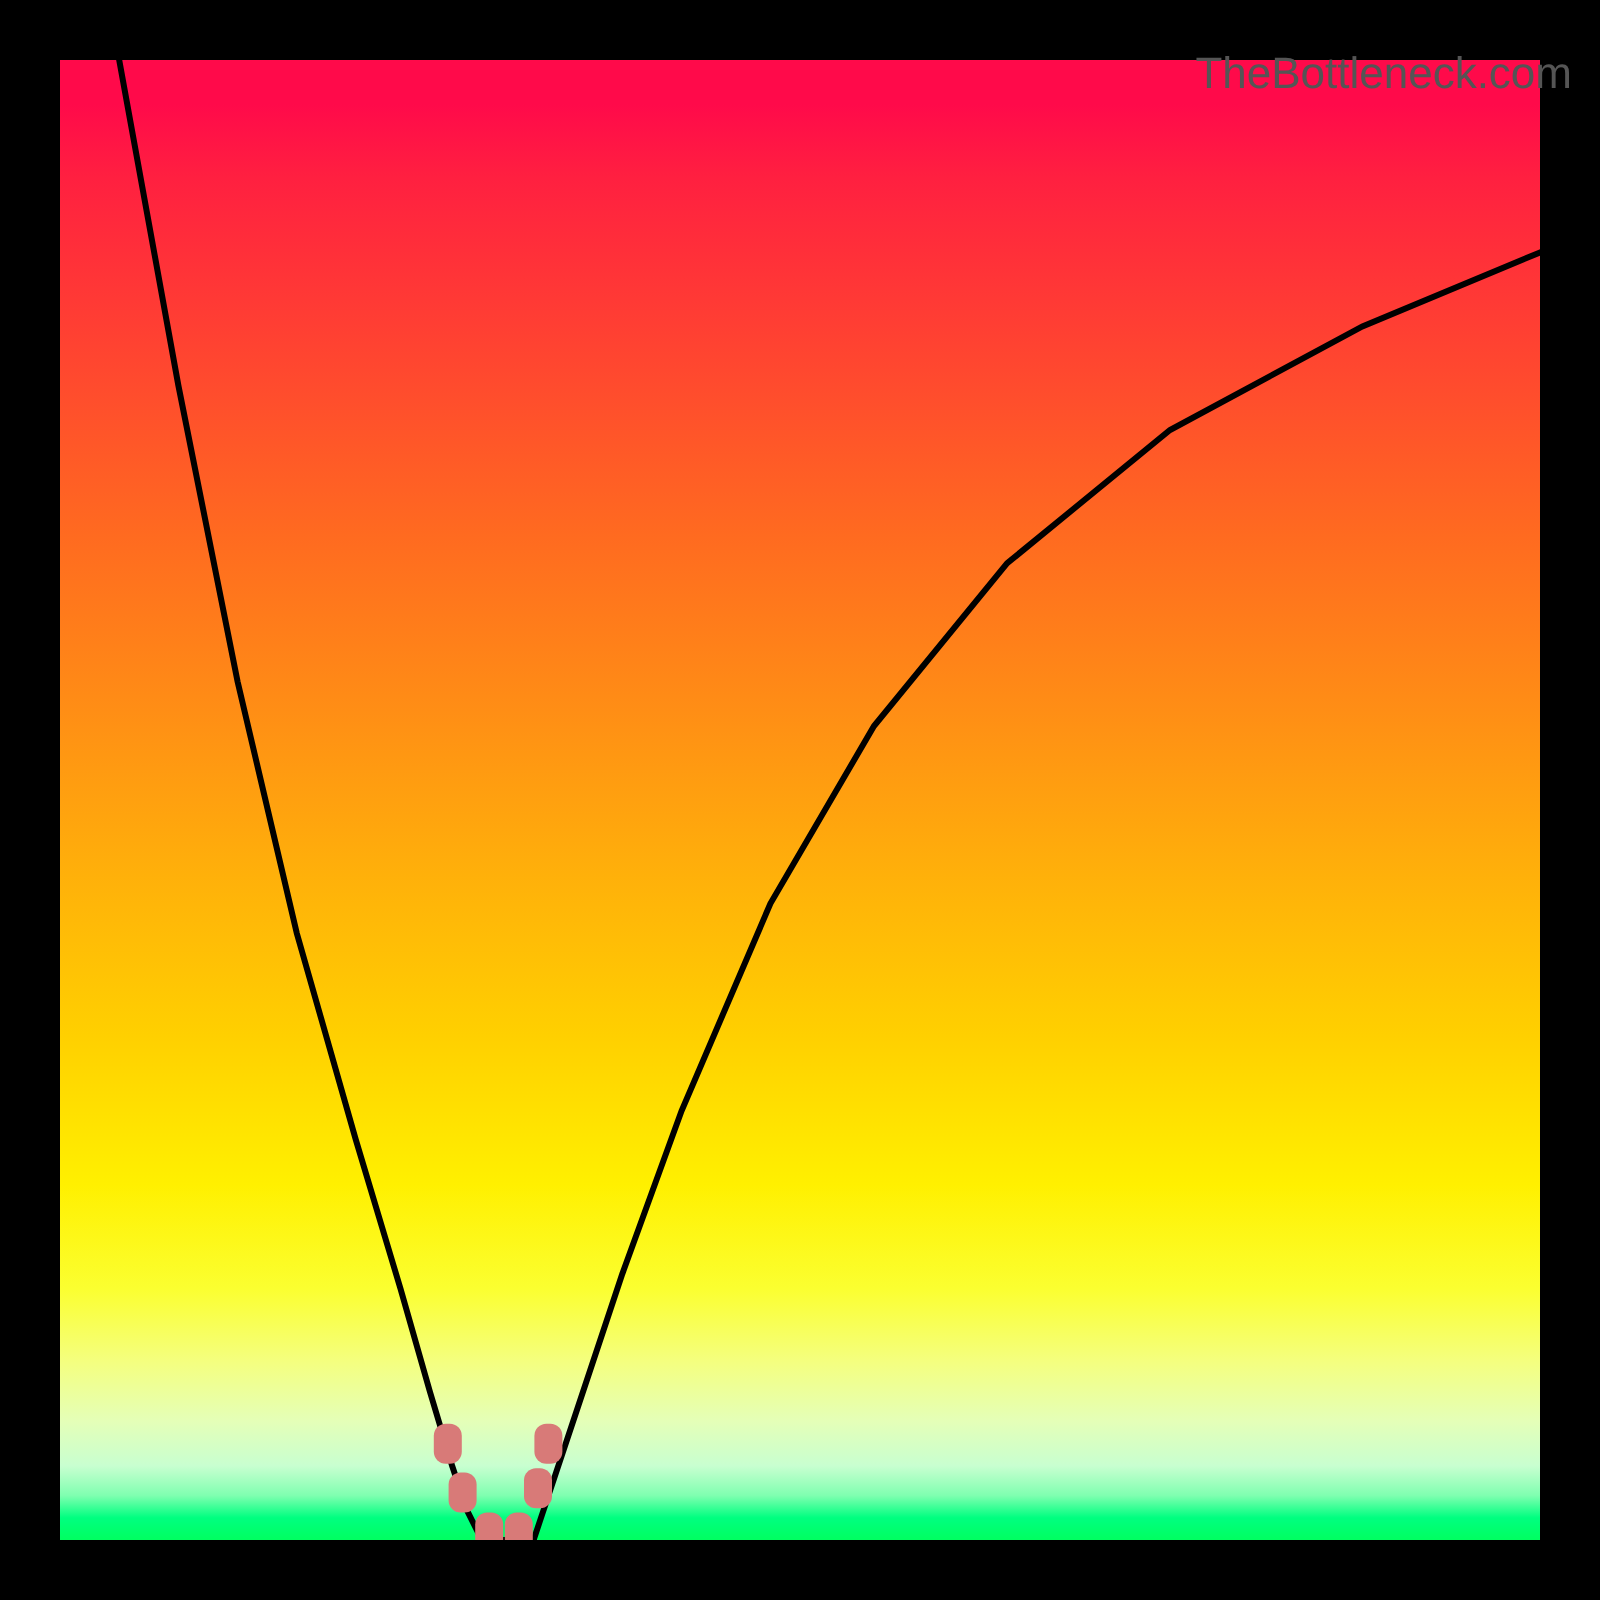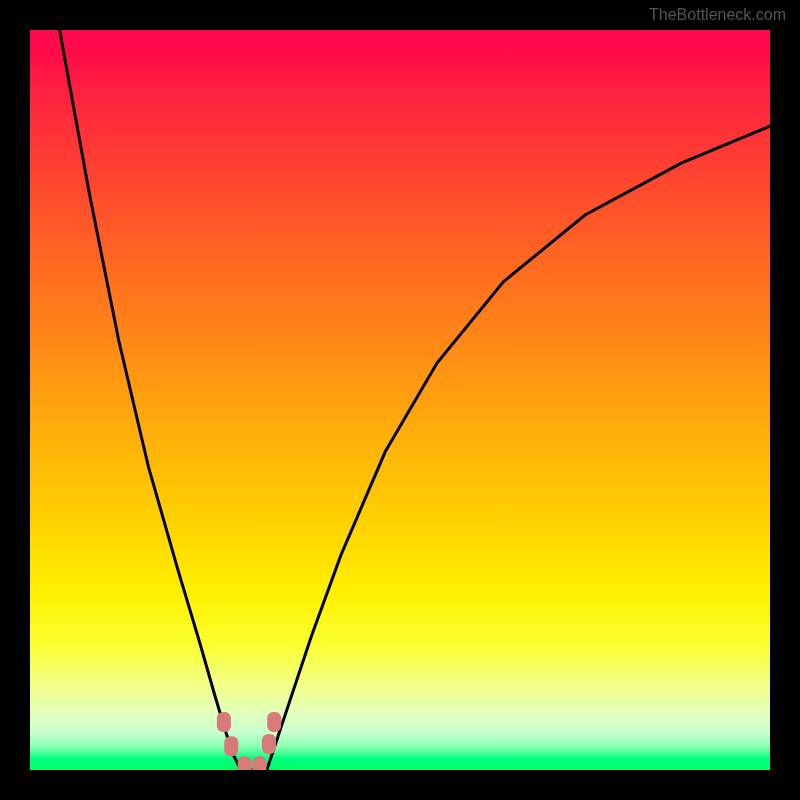--- a/index.html
+++ b/index.html
@@ -6,24 +6,24 @@
     margin: 0;
     padding: 0;
     width: 800px;
     height: 800px;
     background: #000;
     position: relative;
     overflow: hidden;
   }
   .watermark {
     position: absolute;
-    top: 6px;
+    top: 24px;
     right: 14px;
     font-family: Arial, sans-serif;
-    font-size: 16px;
+    font-size: 22px;
     color: #555;
     z-index: 10;
   }
   .plot-area {
     position: absolute;
     top: 30px;
     left: 30px;
     width: 740px;
     height: 740px;
     background: linear-gradient(to bottom,

